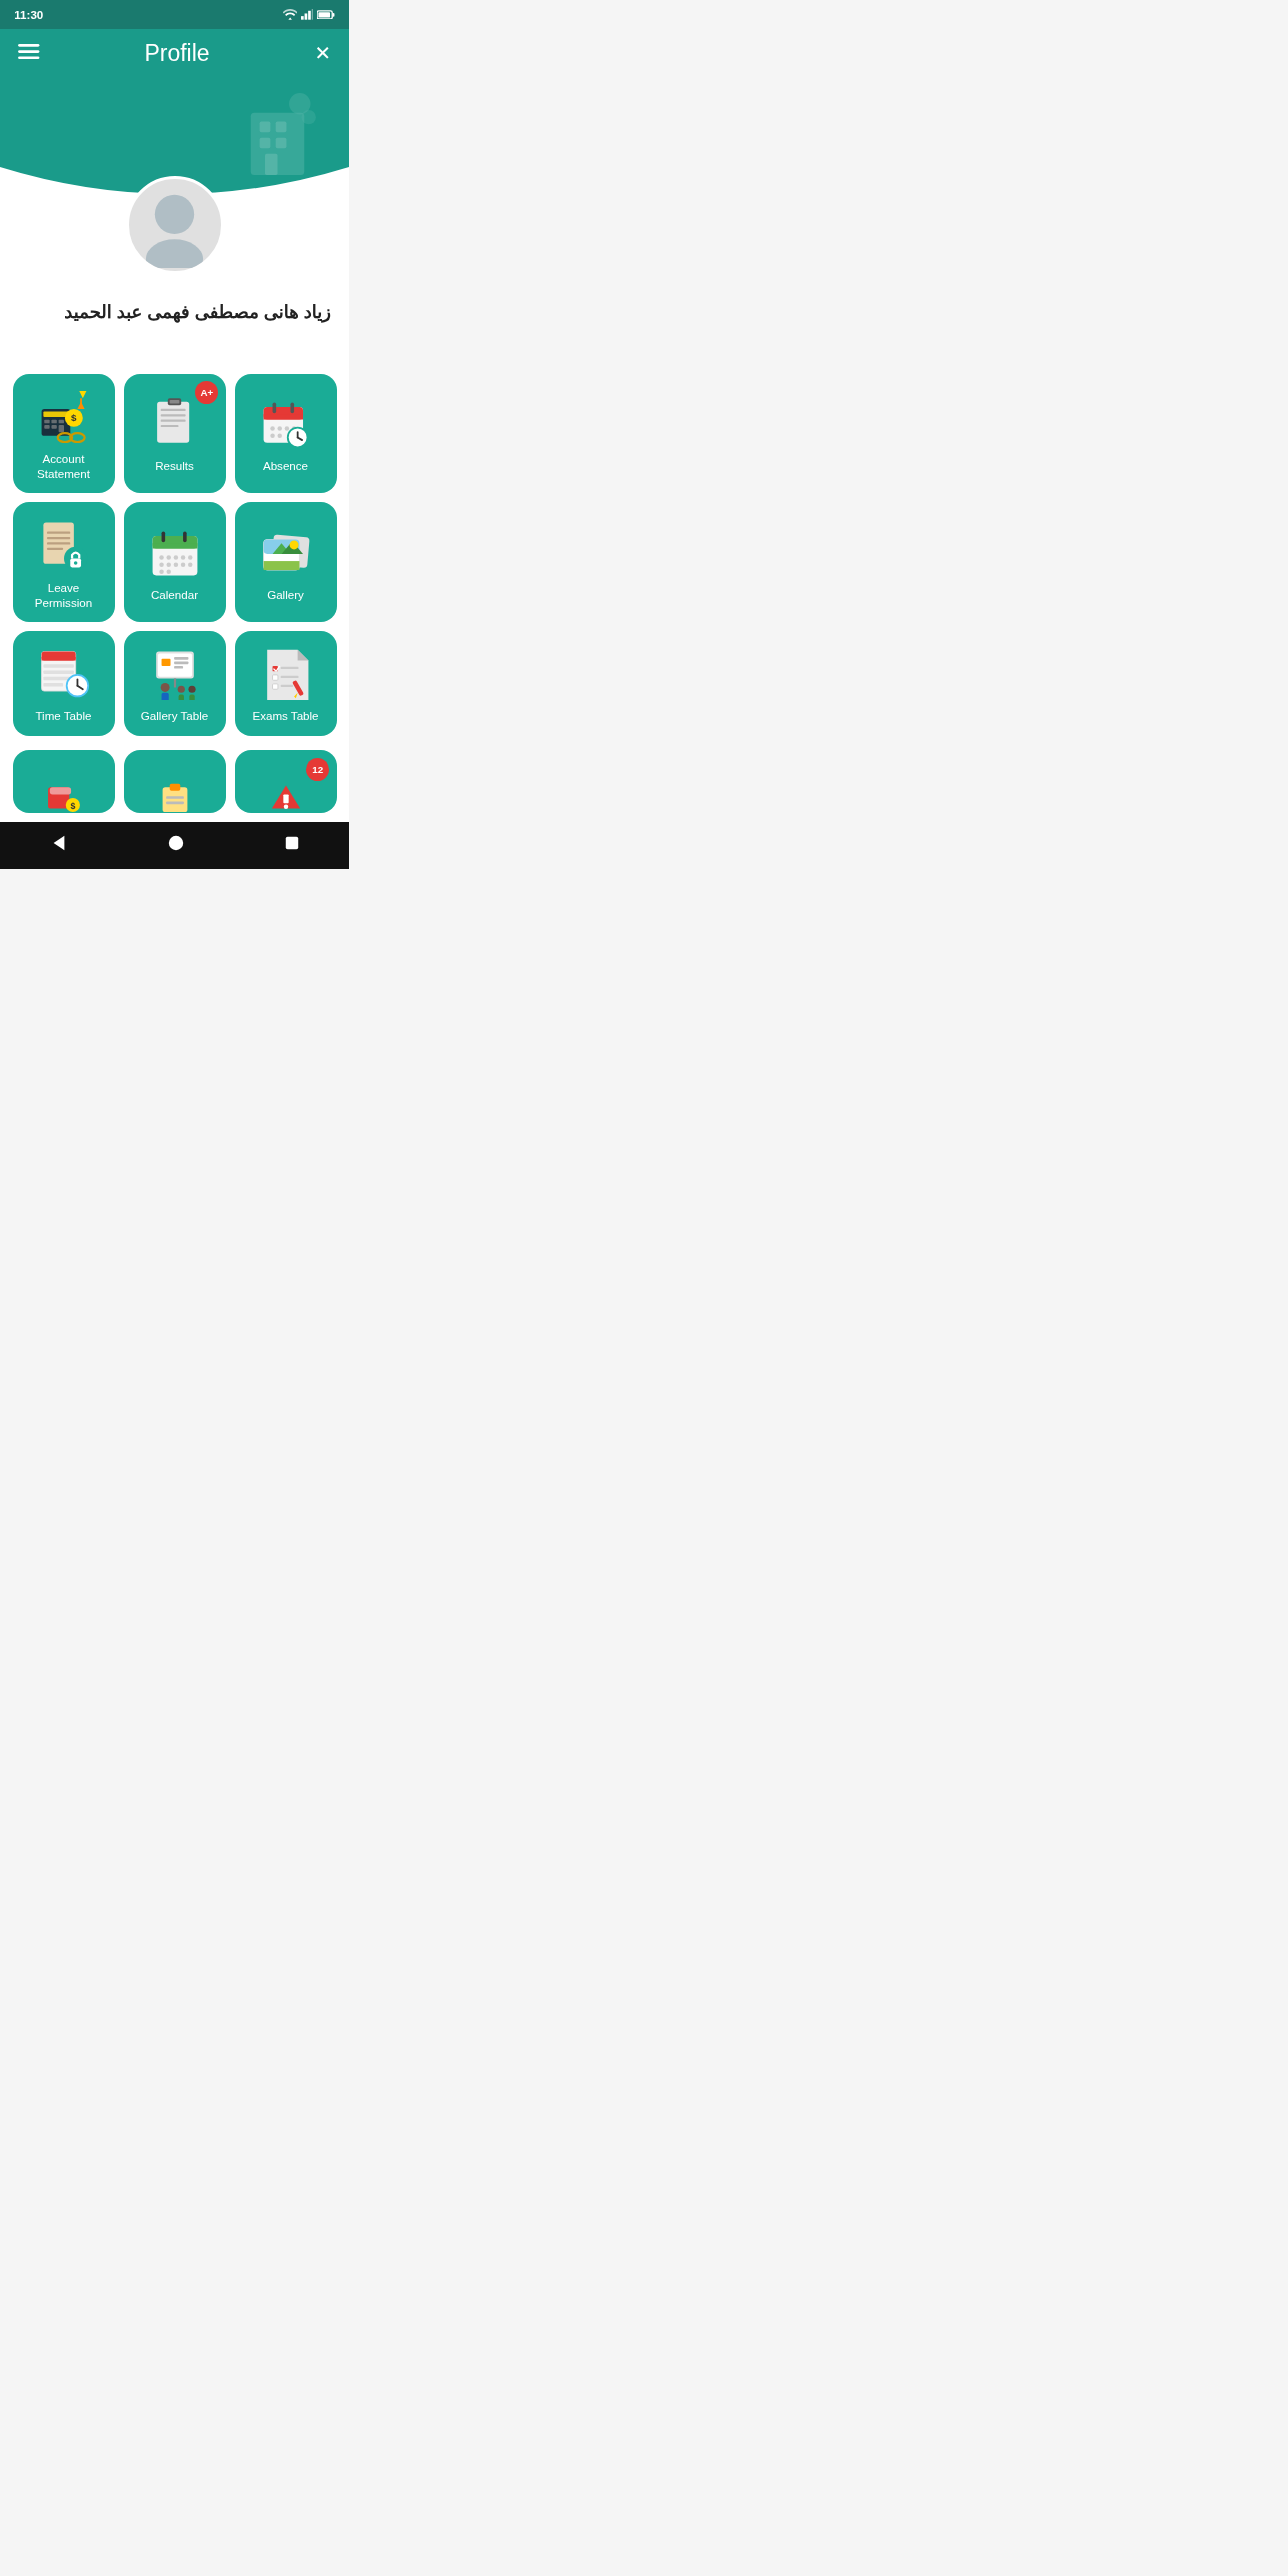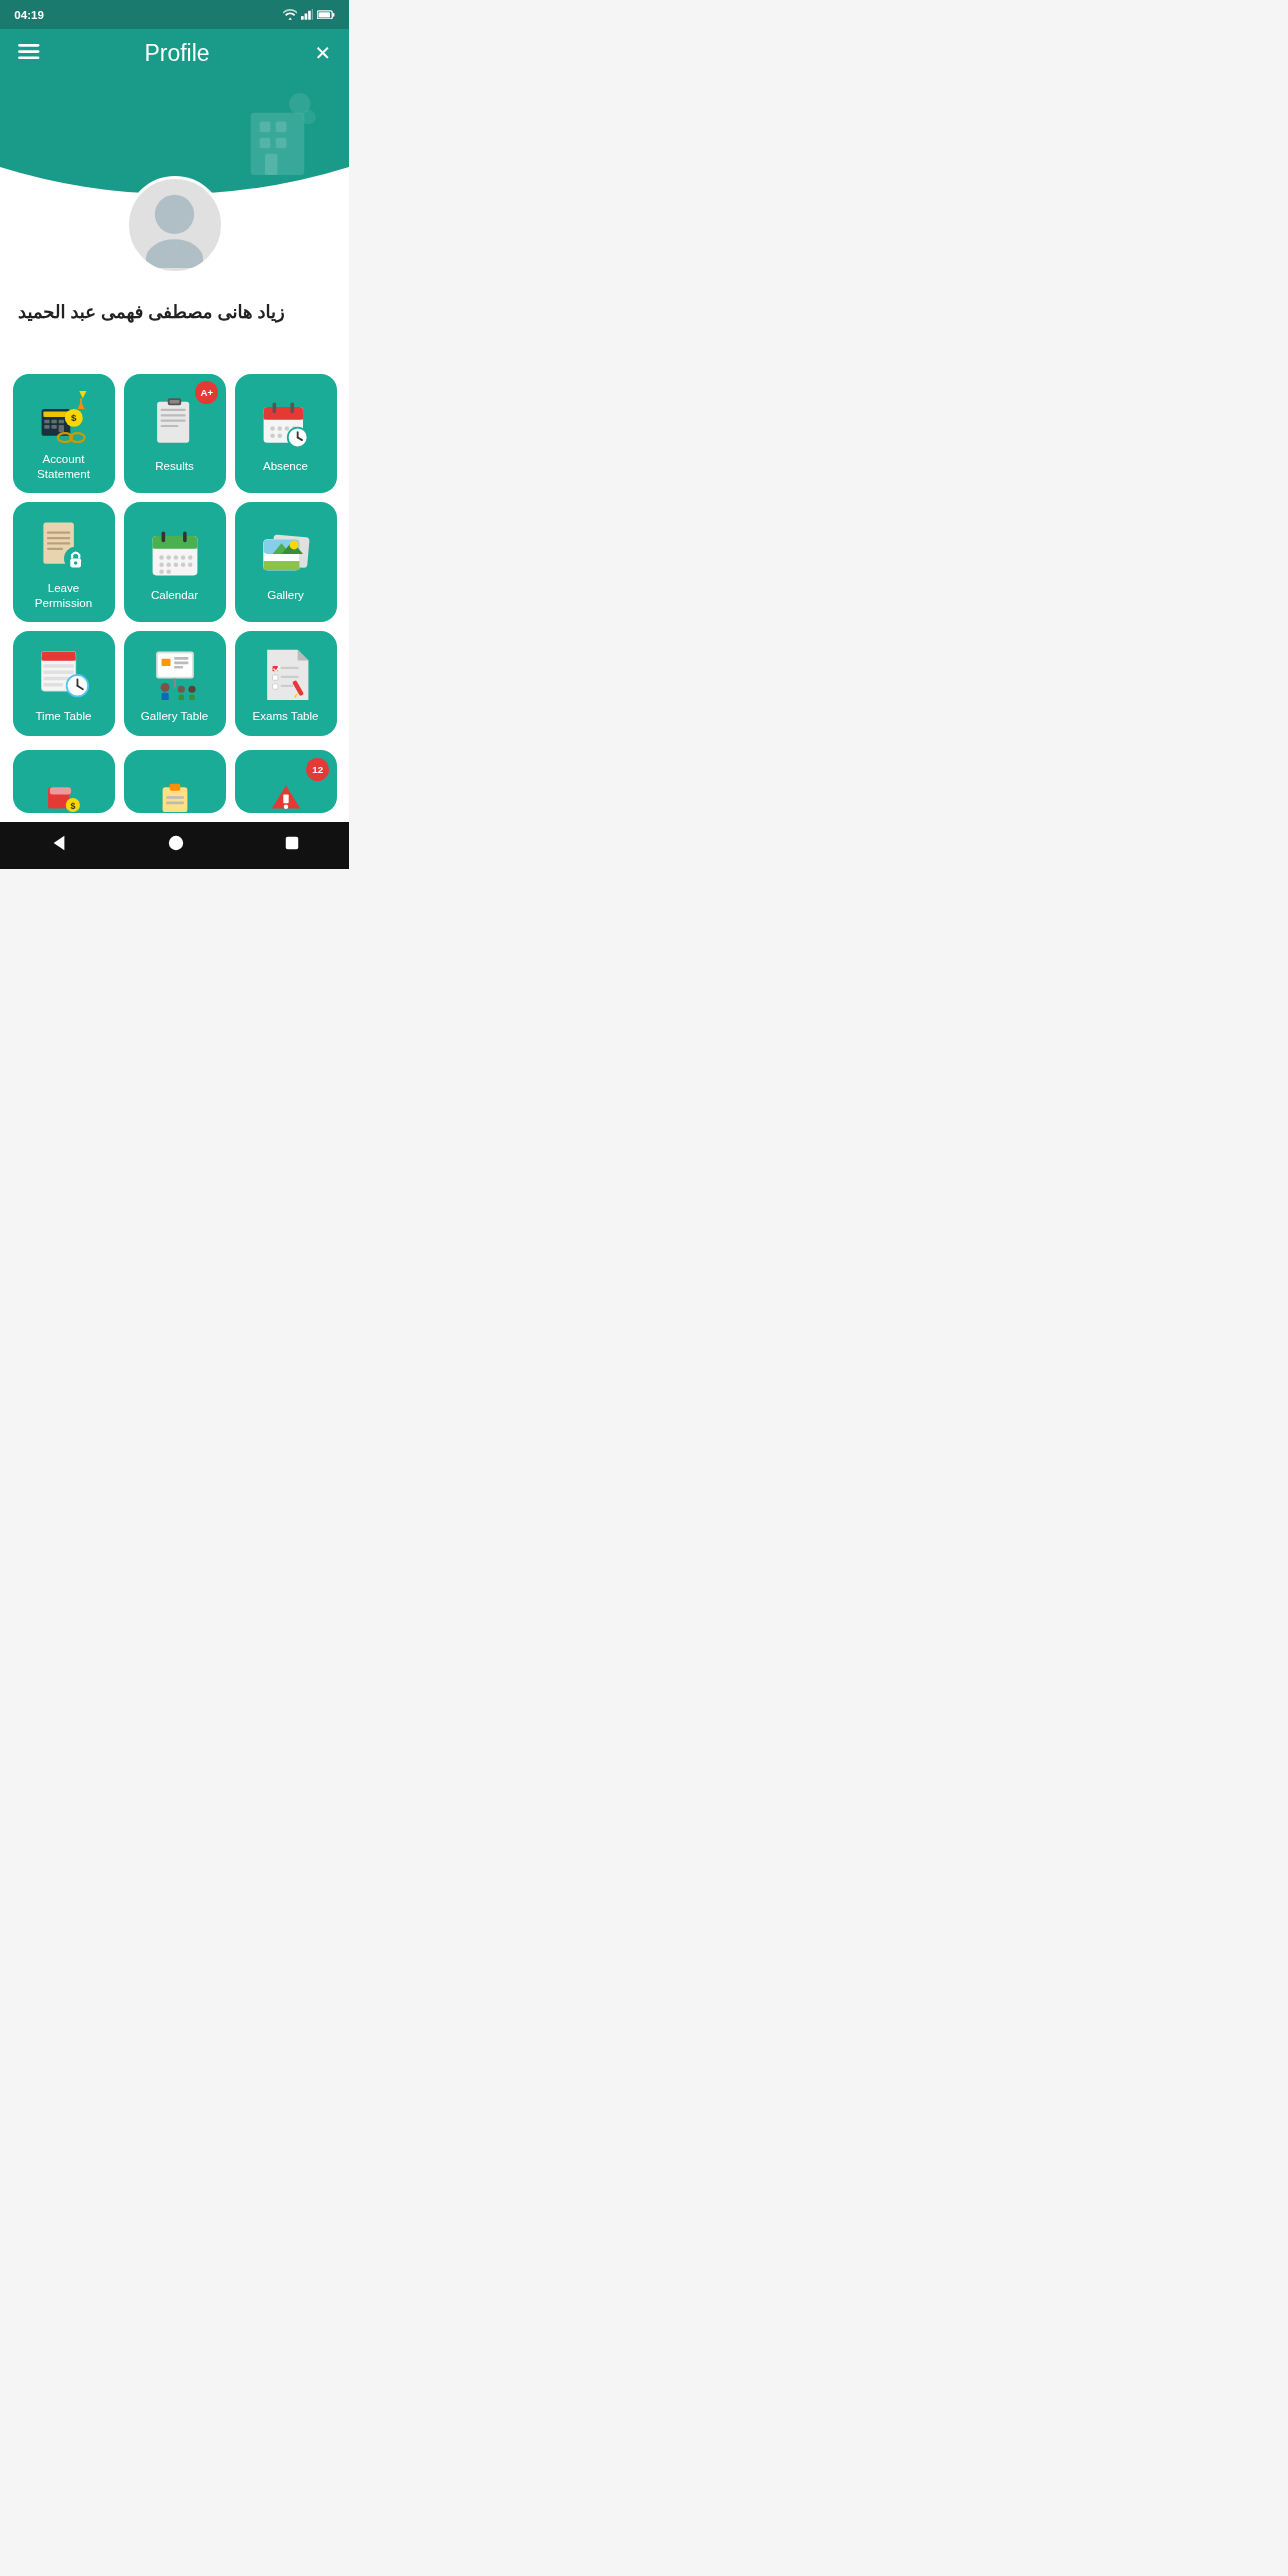--- a/index.html
+++ b/index.html
@@ -99,21 +99,21 @@
     }
 
     
     .profile-content {
       background: white;
       padding-top: 72px;
       padding-bottom: 18px;
     }
 
     .user-name {
-      text-align: left;
+      text-align: right;
       font-size: 18px;
       font-weight: bold;
       color: #222;
       padding: 9px 18px 18px;
       direction: rtl;
     }
 
     
     .grid-section {
       background: white;
@@ -214,21 +214,21 @@
       padding-top: 10.7px;
       cursor: pointer;
       position: relative;
       overflow: hidden;
     }
   </style>
 </head>
 <body>
 
 <div class="status-bar">
-  <span>04:19</span>
+  <span>11:30</span>
   <div class="status-icons">
 
     <svg width="14.3" height="10.7" viewBox="0 0 16 12" fill="white">
       <path d="M8 9.5L10 12H6L8 9.5Z"></path>
       <path d="M8 6C9.7 6 11.2 6.7 12.3 7.8L13.7 6.4C12.2 4.9 10.2 4 8 4S3.8 4.9 2.3 6.4L3.7 7.8C4.8 6.7 6.3 6 8 6Z"></path>
       <path d="M8 2C10.8 2 13.3 3.2 15 5.1L16.4 3.7C14.3 1.4 11.3 0 8 0S1.7 1.4 -0.4 3.7L1 5.1C2.7 3.2 5.2 2 8 2Z" opacity="0.7"></path>
     </svg>
 
     <svg width="12.5" height="10.7" viewBox="0 0 14 12" fill="white">
       <rect x="0" y="8" width="3" height="4"></rect>

